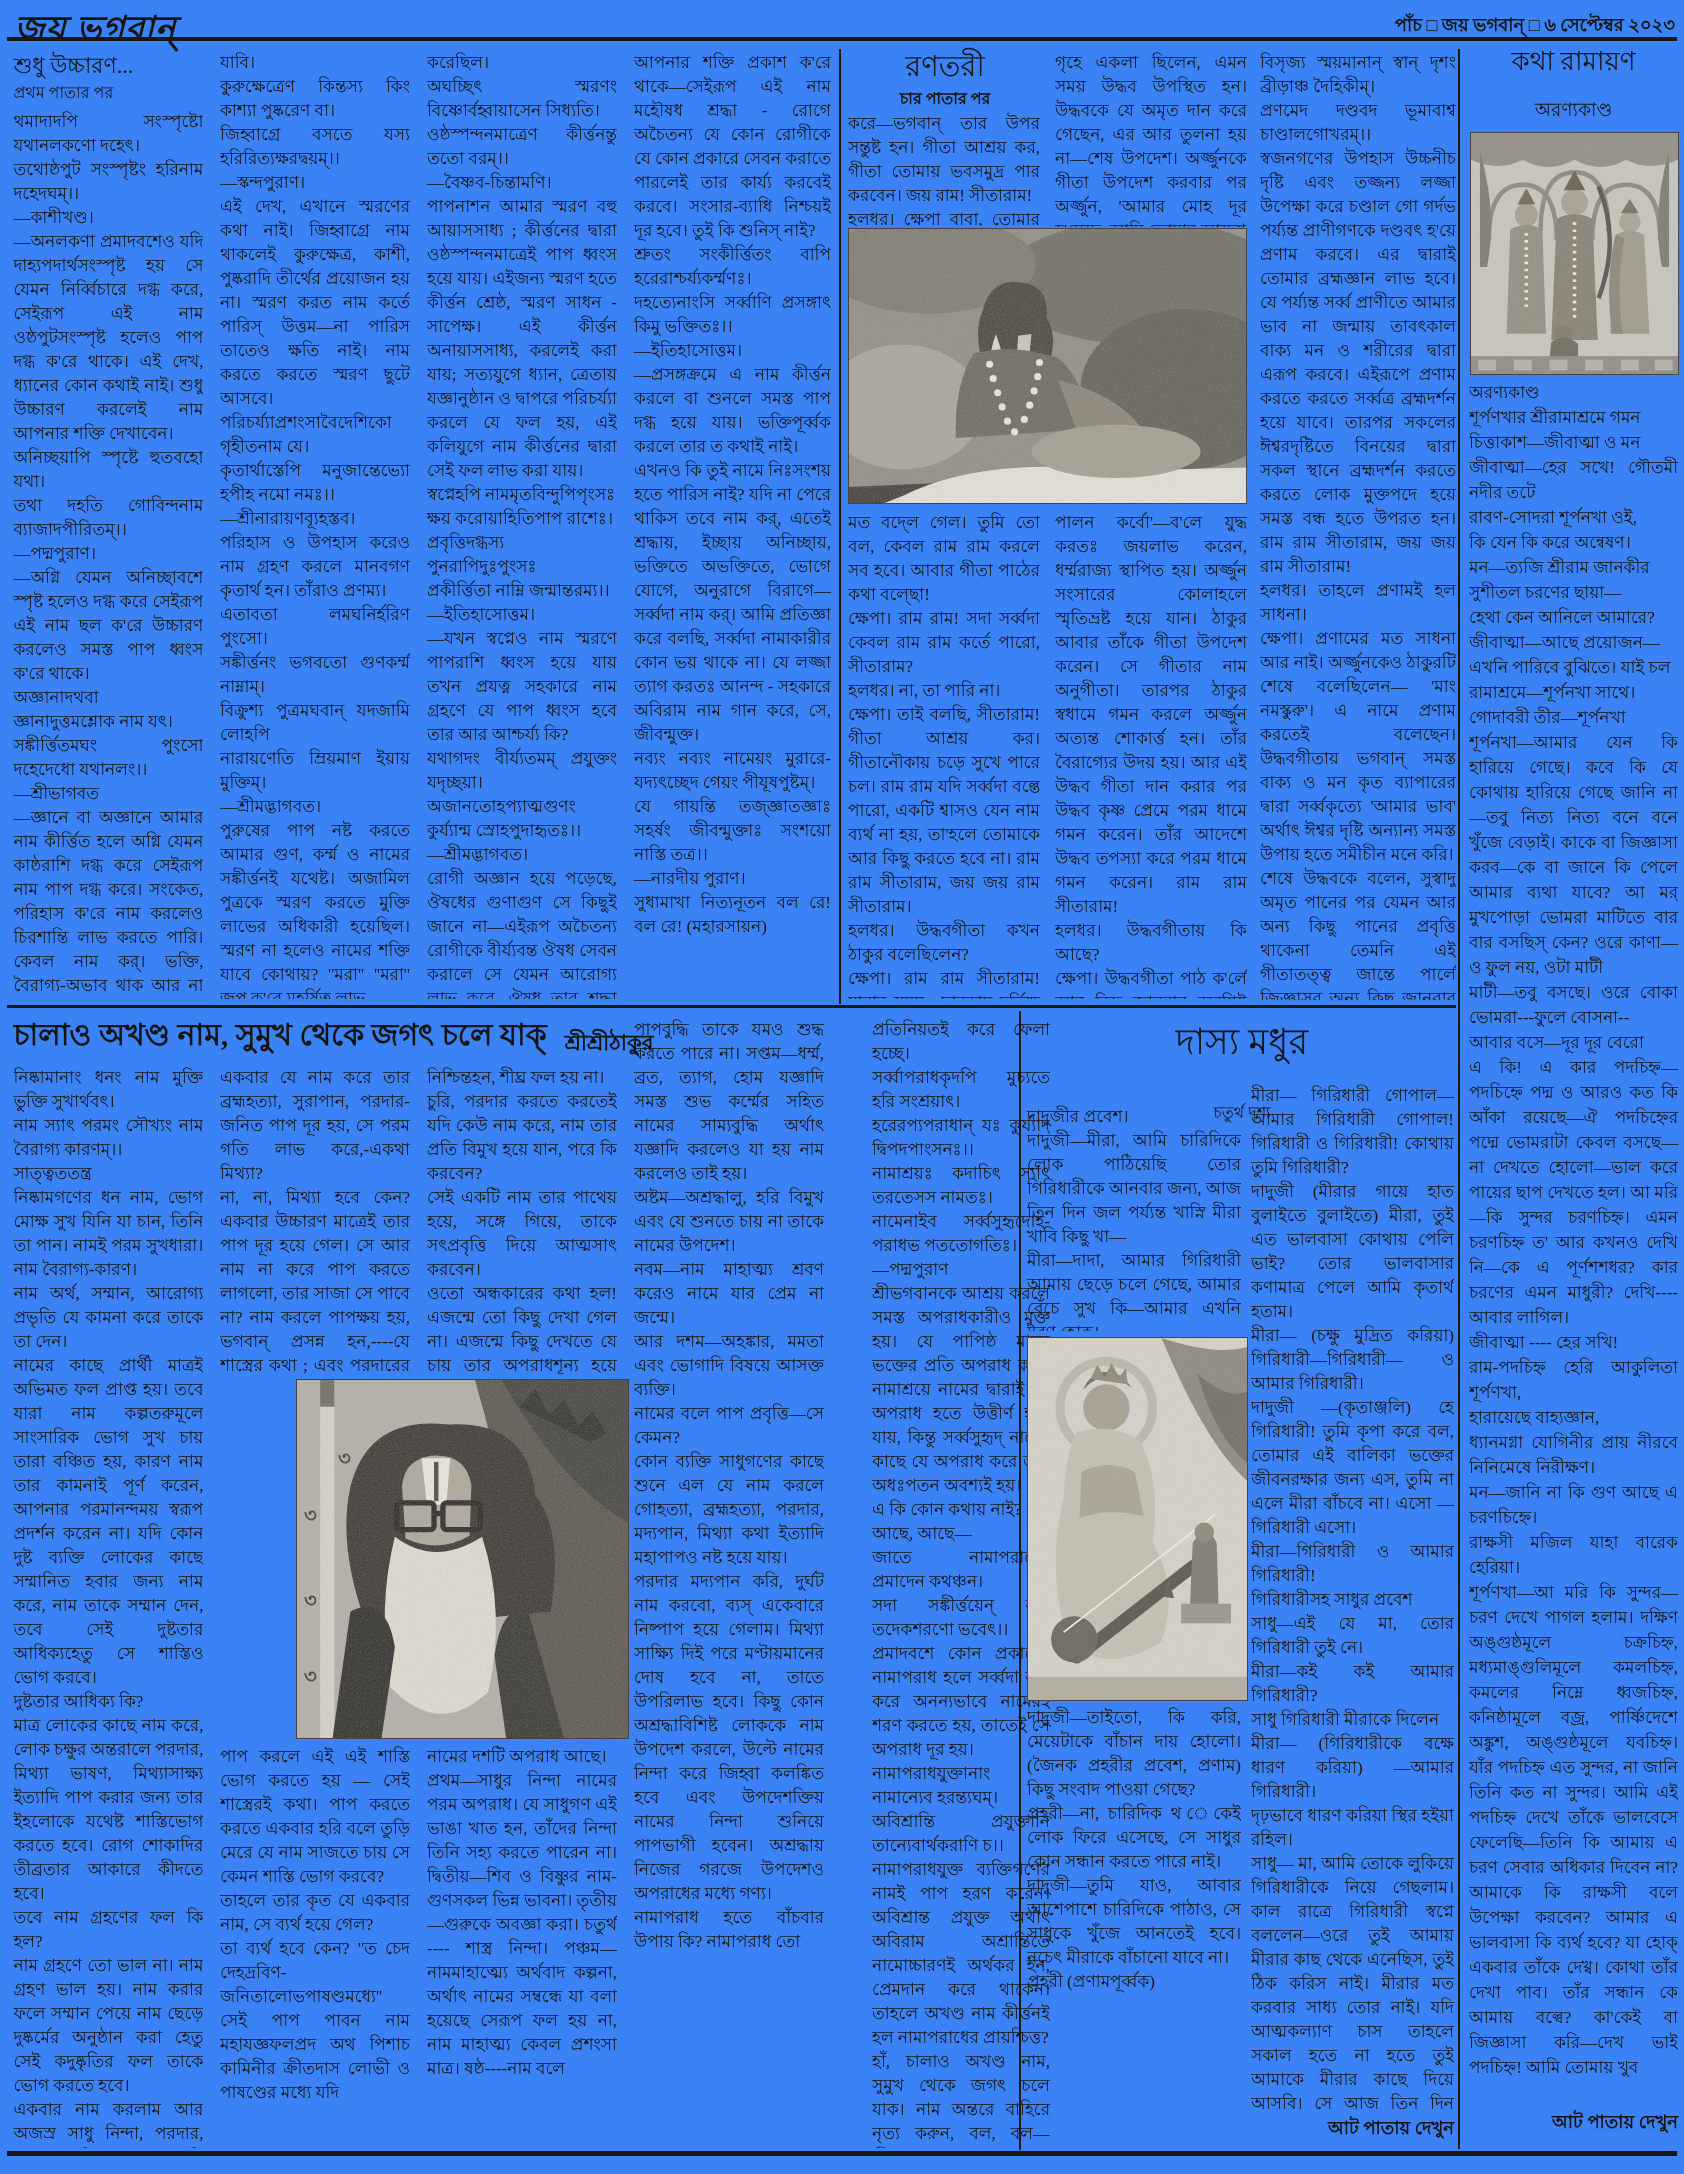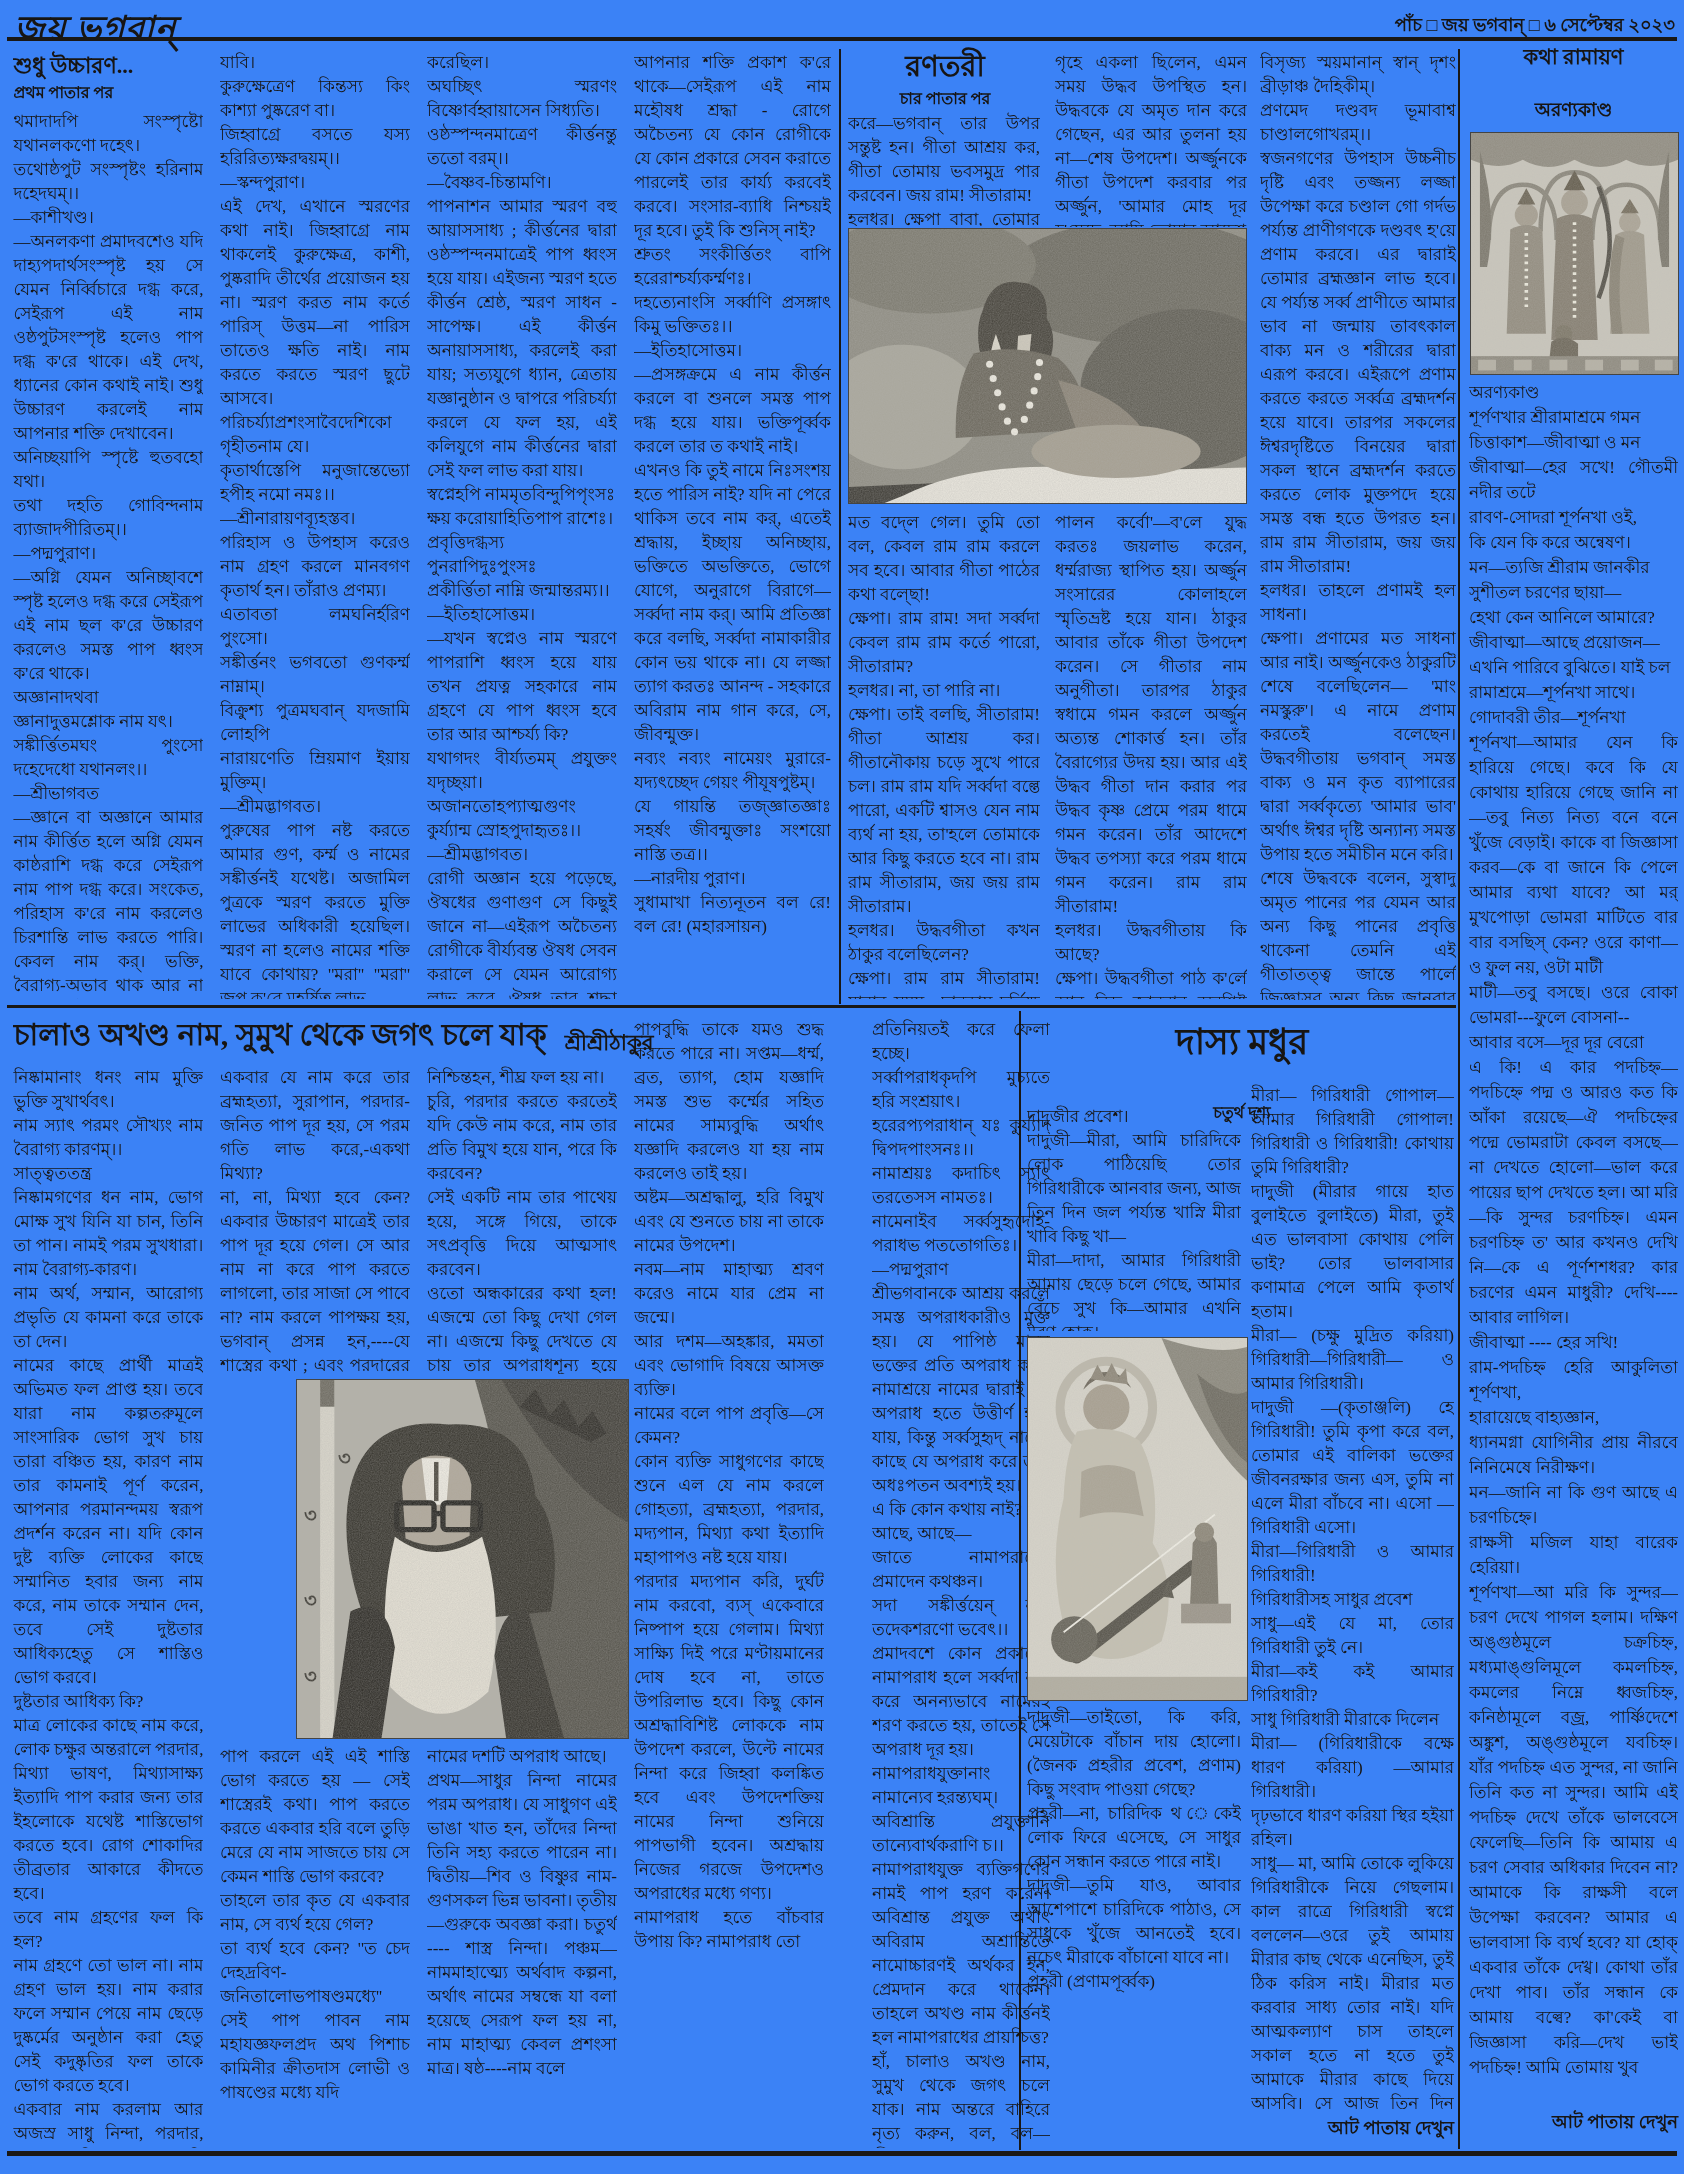--- a/index.html
+++ b/index.html
@@ -2,21 +2,21 @@
 <html style="font-size:14.3px"><head>
 <meta charset="utf-8">
 <style>
   html,body{margin:0;padding:0;background:#e8e6e0;}
   .page{position:relative;width:1684px;height:2174px;background:#3b82f6;color:#171513;
         font-family:"Liberation Serif","DejaVu Serif",serif;overflow:hidden;}
   .rule{position:absolute;background:#1a1815;}
   .masthead{position:absolute;left:14.3px;top:1.8px;font-size:34px;font-weight:800;font-style:italic;letter-spacing:0.9px;}
   .folio{position:absolute;right:9px;top:10.7px;font-size:18px;font-weight:700;}
   .col{position:absolute;overflow:hidden;font-size:17px;line-height:24px;text-align:justify;white-space:pre-line;}
-  .ctitle{position:absolute;font-weight:700;overflow:hidden;}
+  .ctitle{position:absolute;font-weight:400;overflow:hidden;}
   .center{text-align:center;}
   .jump{position:absolute;font-weight:700;text-align:right;font-size:18px;}
   figure.photo{position:absolute;margin:0;padding:0;overflow:hidden;background:#8e8c84;border:0.9px solid #444;}
   figure.photo svg{display:block;width:100%;height:100%;}
   .headline-row{position:absolute;display:flex;align-items:flex-end;gap:18px;white-space:nowrap;overflow:hidden;}
 </style>
 </head>
 <body>
 
 <div class="page">
@@ -284,21 +284,21 @@
 মীরা—গিরিধারী ও আমার গিরিধারী!
 গিরিধারীসহ সাধুর প্রবেশ
 সাধু—এই যে মা, তোর গিরিধারী তুই নে।
 মীরা—কই কই আমার গিরিধারী?
 সাধু গিরিধারী মীরাকে দিলেন
 মীরা— (গিরিধারীকে বক্ষে ধারণ করিয়া) —আমার গিরিধারী।
 দৃঢ়ভাবে ধারণ করিয়া স্থির হইয়া রহিল।
 সাধু— মা, আমি তোকে লুকিয়ে গিরিধারীকে নিয়ে গেছলাম। কাল রাত্রে গিরিধারী স্বপ্নে বললেন—ওরে তুই আমায় মীরার কাছ থেকে এনেছিস, তুই ঠিক করিস নাই।  মীরার মত করবার সাধ্য তোর নাই।  যদি আত্মকল্যাণ চাস তাহলে সকাল হতে না হতে তুই আমাকে মীরার কাছে দিয়ে আসবি। সে আজ তিন দিন আমার বিরহে কেবল কাঁদছে, জল পর্য্যন্ত খায় নাই। তার জন্য আমার প্রাণ বড়</div>
   <div class="jump" style="left:1251px;top:2114px;width:203px;">আট পাতায় দেখুন</div>
 
-  <div class="ctitle center" style="left:1469px;top:41px;width:209px;font-size:21px;text-align:center;">কথা রামায়ণ</div>
+  <div class="ctitle center" style="left:1469px;top:41px;width:209px;font-size:26px;text-align:center;">কথা রামায়ণ</div>
   <div class="ctitle center" style="left:1469px;top:96px;width:209px;font-size:18.7px;">অরণ্যকাণ্ড</div>
 
   <figure class="photo" style="left:1470px;top:132px;width:207px;height:241px;">
     <svg viewBox="0 0 232 270" preserveAspectRatio="none" aria-hidden="true">
       <defs>
         <filter id="g4" x="0" y="0" width="100%" height="100%">
           <feTurbulence type="fractalNoise" baseFrequency="0.8" numOctaves="2"></feTurbulence>
           <feColorMatrix type="matrix" values="0 0 0 0 0.5  0 0 0 0 0.49  0 0 0 0 0.46  0 0 0 0.3 0"></feColorMatrix>
         </filter>
       </defs>

